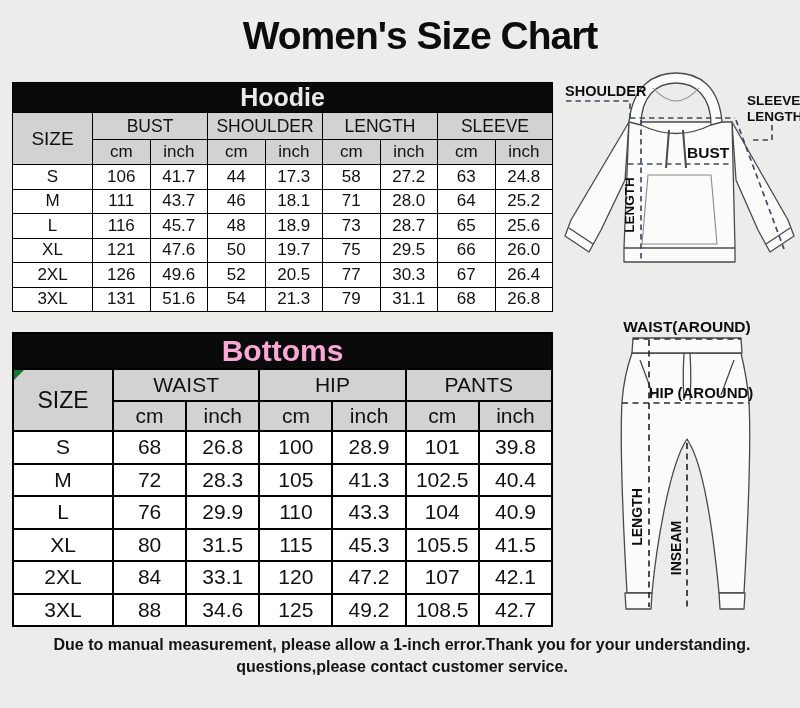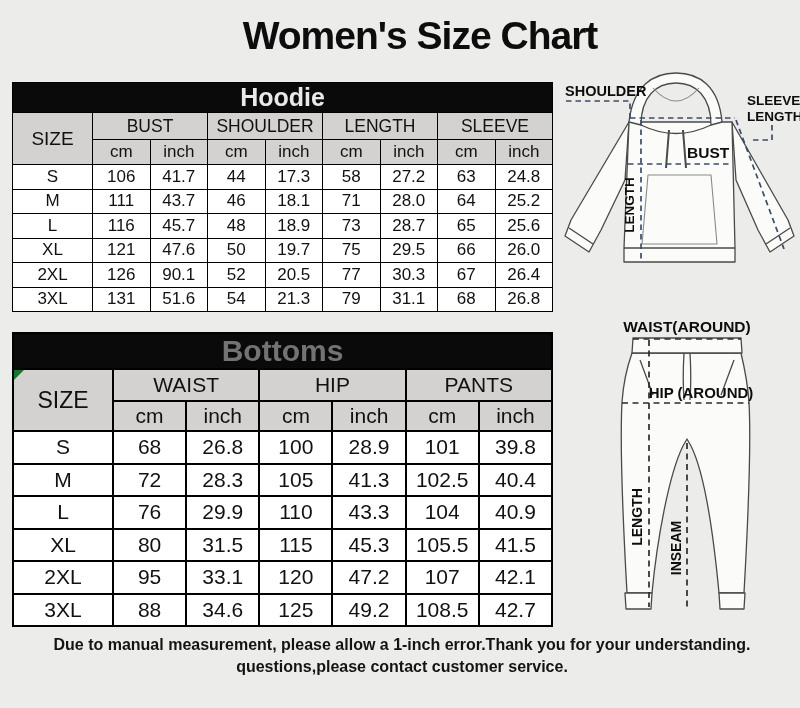--- a/index.html
+++ b/index.html
@@ -22,21 +22,21 @@
   .hoodie-table td{border:1px solid #000;}
   .hoodie-table .banner{height:28px;background:#0a0a0a;color:#e9e9e9;font-size:25px;font-weight:bold;letter-spacing:0px;}
   .hoodie-table .size-head{background:#d4d2d1;font-size:19px;}
   .hoodie-table .group{height:26px;background:#d4d2d1;font-size:17.5px;}
   .hoodie-table .unit{height:24px;background:#d4d2d1;font-size:17px;}
   .hoodie-table .data-row td{height:23.5px;font-size:17px;background:#fff;}
 
   
   .bottoms-table{left:12px;top:332px;width:541px;}
   .bottoms-table td{border:2px solid #000;}
-  .bottoms-table .banner{height:33px;background:#0a0a0a;color:#737373;font-size:30px;font-weight:bold;}
+  .bottoms-table .banner{height:33px;background:#0a0a0a;color:#f9a8d4;font-size:30px;font-weight:bold;}
   .bottoms-table .size-head{background:#d4d2d1;font-size:23px;position:relative;}
   .bottoms-table .group{height:30px;background:#d4d2d1;font-size:21px;}
   .bottoms-table .unit{height:28px;background:#d4d2d1;font-size:21px;}
   .bottoms-table .data-row td{height:30.5px;font-size:21px;background:#fff;}
 
   .corner-tri{
     position:absolute;top:0;left:0;width:0;height:0;
     border-top:10px solid #127a30;border-right:10px solid transparent;
   }
 
@@ -136,21 +136,21 @@
         <td>19.7</td>
         <td>75</td>
         <td>29.5</td>
         <td>66</td>
         <td>26.0</td>
       </tr>
 
       <tr class="data-row">
         <td>2XL</td>
         <td>126</td>
-        <td>90.1</td>
+        <td>49.6</td>
         <td>52</td>
         <td>20.5</td>
         <td>77</td>
         <td>30.3</td>
         <td>67</td>
         <td>26.4</td>
       </tr>
 
       <tr class="data-row">
         <td>3XL</td>
@@ -234,21 +234,21 @@
         <td>80</td>
         <td>31.5</td>
         <td>115</td>
         <td>45.3</td>
         <td>105.5</td>
         <td>41.5</td>
       </tr>
 
       <tr class="data-row">
         <td>2XL</td>
-        <td>95</td>
+        <td>84</td>
         <td>33.1</td>
         <td>120</td>
         <td>47.2</td>
         <td>107</td>
         <td>42.1</td>
       </tr>
 
       <tr class="data-row">
         <td>3XL</td>
         <td>88</td>

